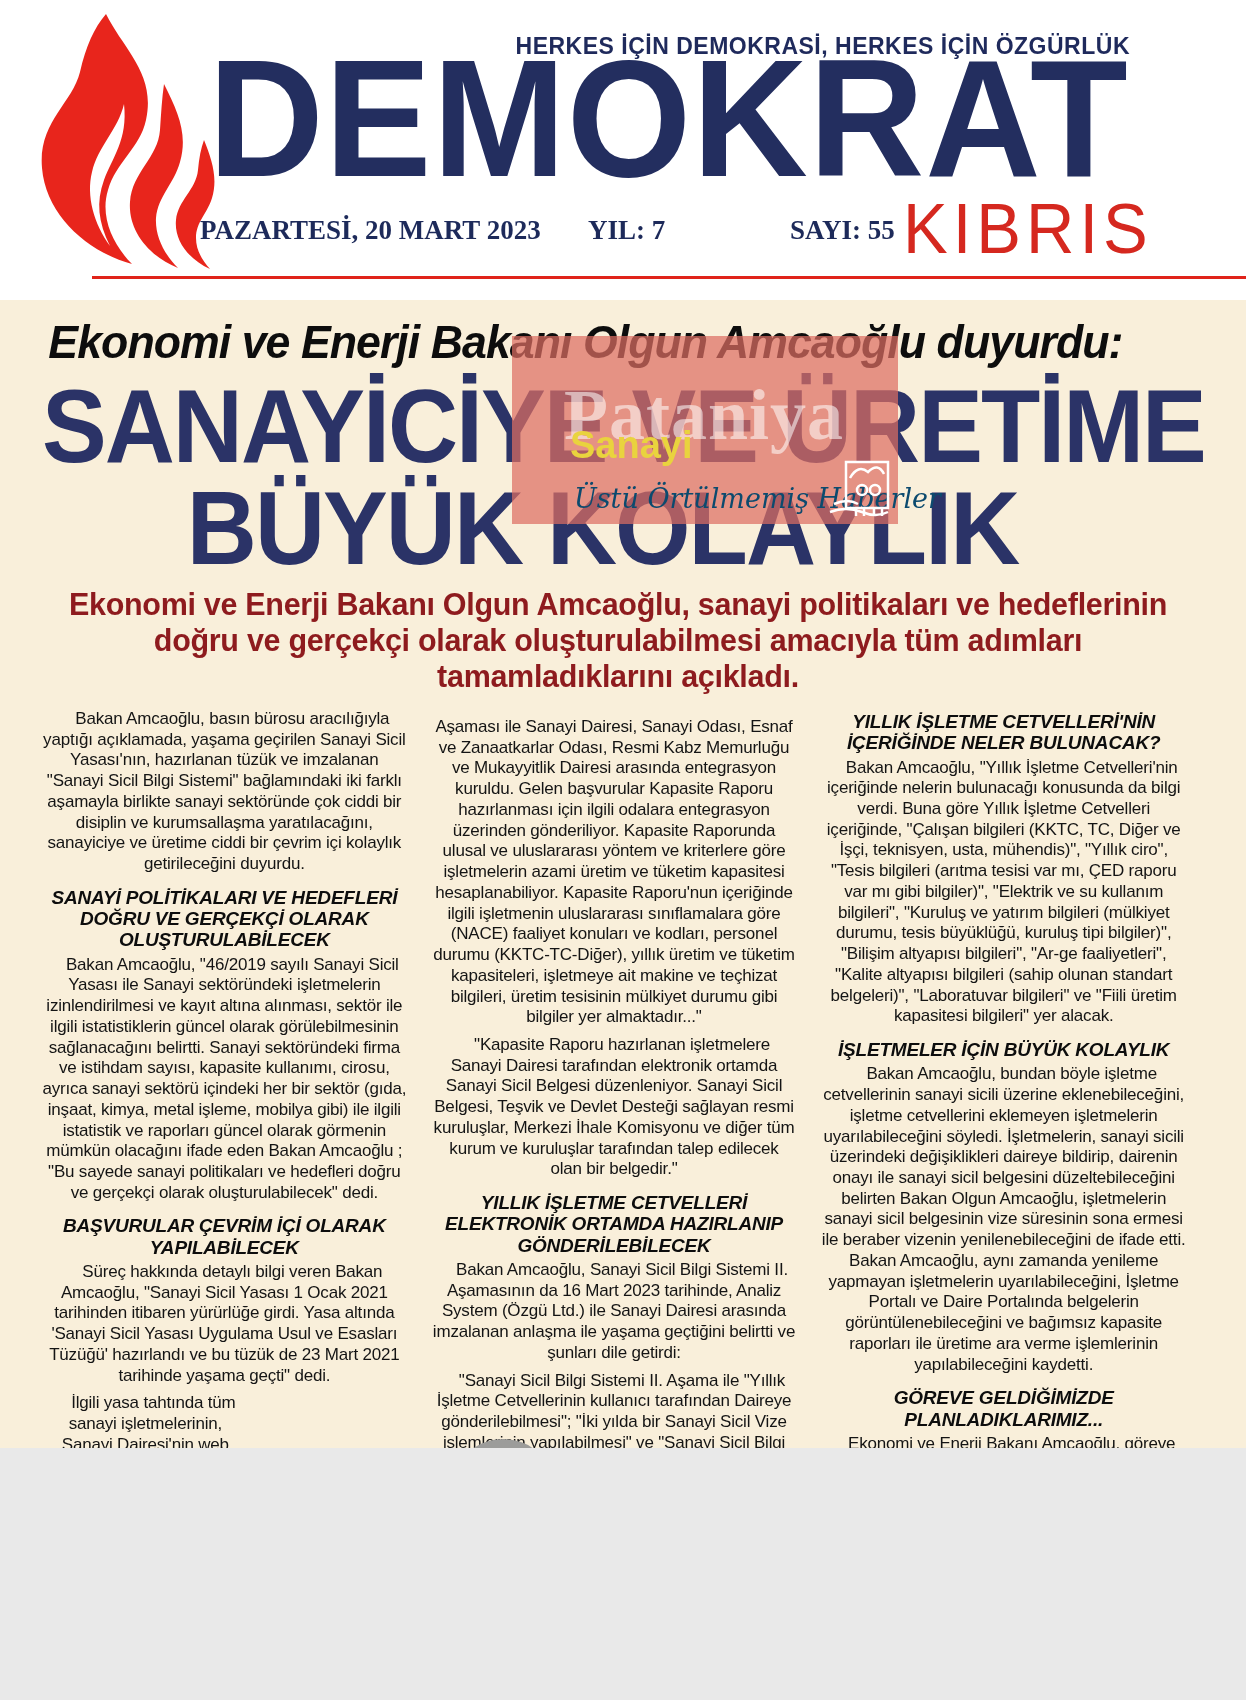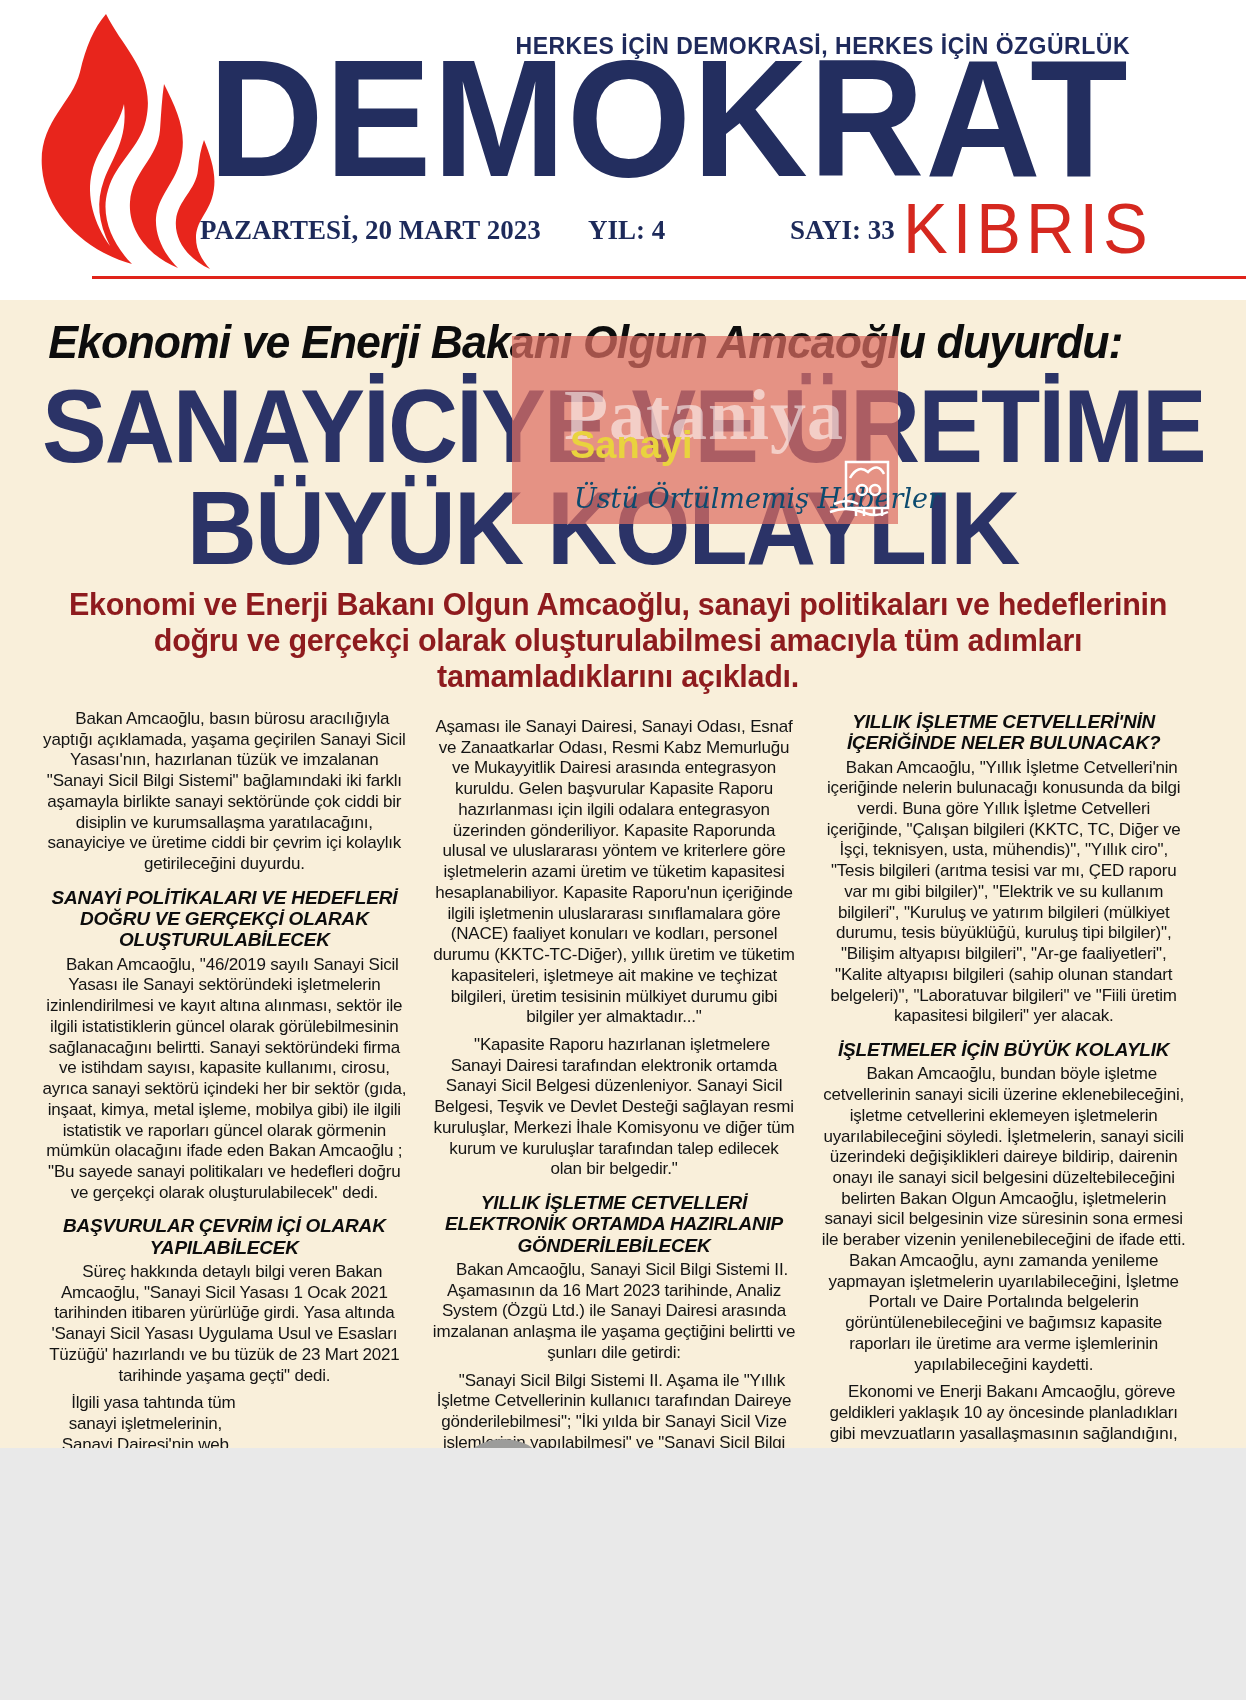--- a/index.html
+++ b/index.html
@@ -102,22 +102,22 @@
         C84,146 100,128 96,92 Z"></path>
       <path fill="#e8251c" d="M136,72 C150,100 160,122 152,150 C146,172 130,184 128,206 C127,224 136,242 150,256
         C120,244 100,218 102,190 C104,160 130,146 132,118 C133,102 134,86 136,72 Z"></path>
       <path fill="#e8251c" d="M176,128 C184,148 190,166 184,186 C179,202 168,210 168,226 C168,238 174,248 182,257
         C160,247 146,228 148,208 C150,188 168,178 170,158 C171,146 173,136 176,128 Z"></path>
     </svg>
     <div class="tagline">HERKES İÇİN DEMOKRASİ, HERKES İÇİN ÖZGÜRLÜK</div>
     <div class="masthead-title">DEMOKRAT</div>
     <div class="dateline">
       <span class="date-item1">PAZARTESİ, 20 MART 2023</span>
-      <span class="date-item2">YIL: 4</span>
-      <span class="date-item3">SAYI: 33</span>
+      <span class="date-item2">YIL: 7</span>
+      <span class="date-item3">SAYI: 55</span>
     </div>
     <div class="region">KIBRIS</div>
     <div class="header-rule"></div>
   </div>
 
   <div class="content">
 
     <div class="kicker">Ekonomi ve Enerji Bakanı Olgun Amcaoğlu duyurdu:</div>
 
     <div class="headline">
@@ -164,20 +164,21 @@
           <span class="spacer-left"></span>
           <span>değişikliklerin (adres, ürün, unvan, statü) ve üretime ara verme durumlarının yapılabilmesi hedeflenmektedir... Yıllık İşletme Cetvelleri her yıl Haziran ayı sonuna kadar sanayi işletmeleri tarafından hazırlanıp elektronik ortamda daireye gönderilecektir."</span>
         </p>
       </div>
 
       <div class="col">
         <h3 style="margin-top:2px">YILLIK İŞLETME CETVELLERİ'NİN İÇERİĞİNDE NELER BULUNACAK?</h3>
         <p>Bakan Amcaoğlu, "Yıllık İşletme Cetvelleri'nin içeriğinde nelerin bulunacağı konusunda da bilgi verdi. Buna göre Yıllık İşletme Cetvelleri içeriğinde, "Çalışan bilgileri (KKTC, TC, Diğer ve İşçi, teknisyen, usta, mühendis)", "Yıllık ciro", "Tesis bilgileri (arıtma tesisi var mı, ÇED raporu var mı gibi bilgiler)", "Elektrik ve su kullanım bilgileri", "Kuruluş ve yatırım bilgileri (mülkiyet durumu, tesis büyüklüğü, kuruluş tipi bilgiler)", "Bilişim altyapısı bilgileri", "Ar-ge faaliyetleri", "Kalite altyapısı bilgileri (sahip olunan standart belgeleri)", "Laboratuvar bilgileri" ve "Fiili üretim kapasitesi bilgileri" yer alacak.</p>
         <h3>İŞLETMELER İÇİN BÜYÜK KOLAYLIK</h3>
         <p>Bakan Amcaoğlu, bundan böyle işletme cetvellerinin sanayi sicili üzerine eklenebileceğini, işletme cetvellerini eklemeyen işletmelerin uyarılabileceğini söyledi. İşletmelerin, sanayi sicili üzerindeki değişiklikleri daireye bildirip, dairenin onayı ile sanayi sicil belgesini düzeltebileceğini belirten Bakan Olgun Amcaoğlu, işletmelerin sanayi sicil belgesinin vize süresinin sona ermesi ile beraber vizenin yenilenebileceğini de ifade etti. Bakan Amcaoğlu, aynı zamanda yenileme yapmayan işletmelerin uyarılabileceğini, İşletme Portalı ve Daire Portalında belgelerin görüntülenebileceğini ve bağımsız kapasite raporları ile üretime ara verme işlemlerinin yapılabileceğini kaydetti.</p>
+        <h3>GÖREVE GELDİĞİMİZDE PLANLADIKLARIMIZ...</h3>
         <p>Ekonomi ve Enerji Bakanı Amcaoğlu, göreve geldikleri yaklaşık 10 ay öncesinde planladıkları gibi mevzuatların yasallaşmasının sağlandığını, Organize Sanayi Bölgesi (OSB) Yasası ve Hal Yasası gibi çok büyük önem verdikleri iki yasanın yaşama geçmesinin yanı sıra Enerji Dairesi ve Enerji Üst Kurulu yasa tasarılarının da komitelerde görüşüleceğini ve Haziran ayı sonunda bunlarla ilgili sürecin tamamlanacağını söyledi.</p>
         <p>Bakan Amcaoğlu, akaryakıt otomasyonunun da tamamlandığına dikkat çekti.</p>
       </div>
     </div>
   </div>
 
   <svg class="photo" viewBox="0 0 398 275">
 
     <path fill="#71808f" d="M60,275 L62,196 Q68,158 112,146 L160,128 L250,128 L296,146 Q336,158 344,200 L348,275 Z"></path>
 

